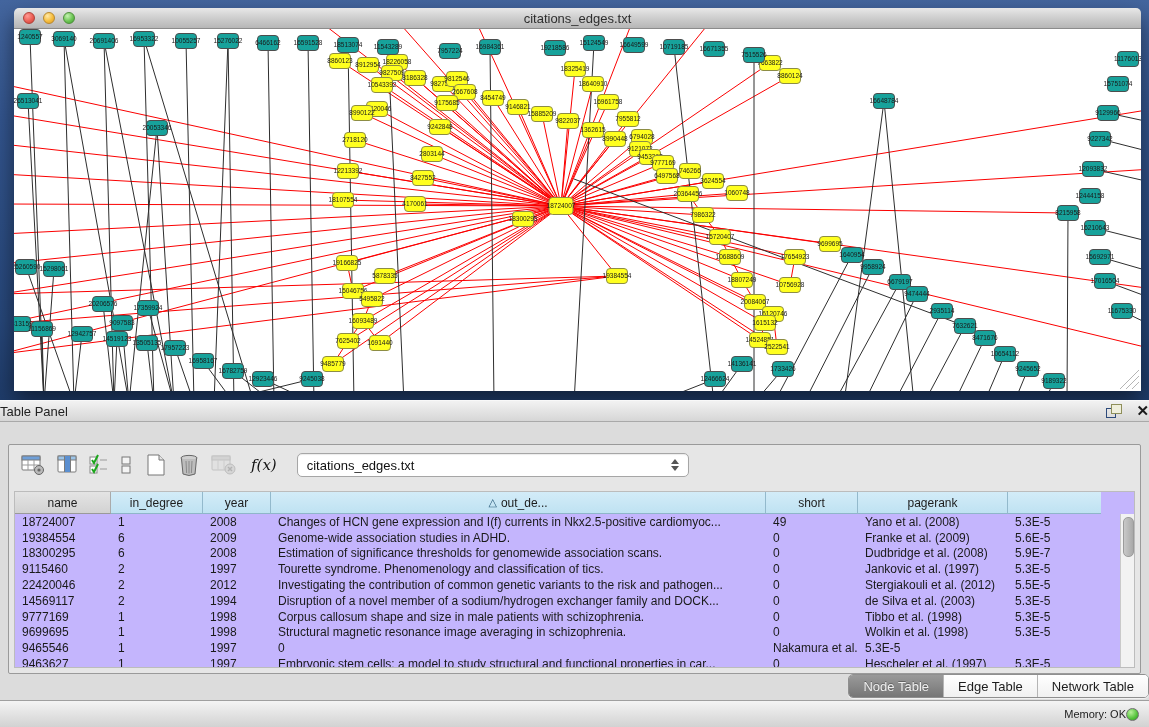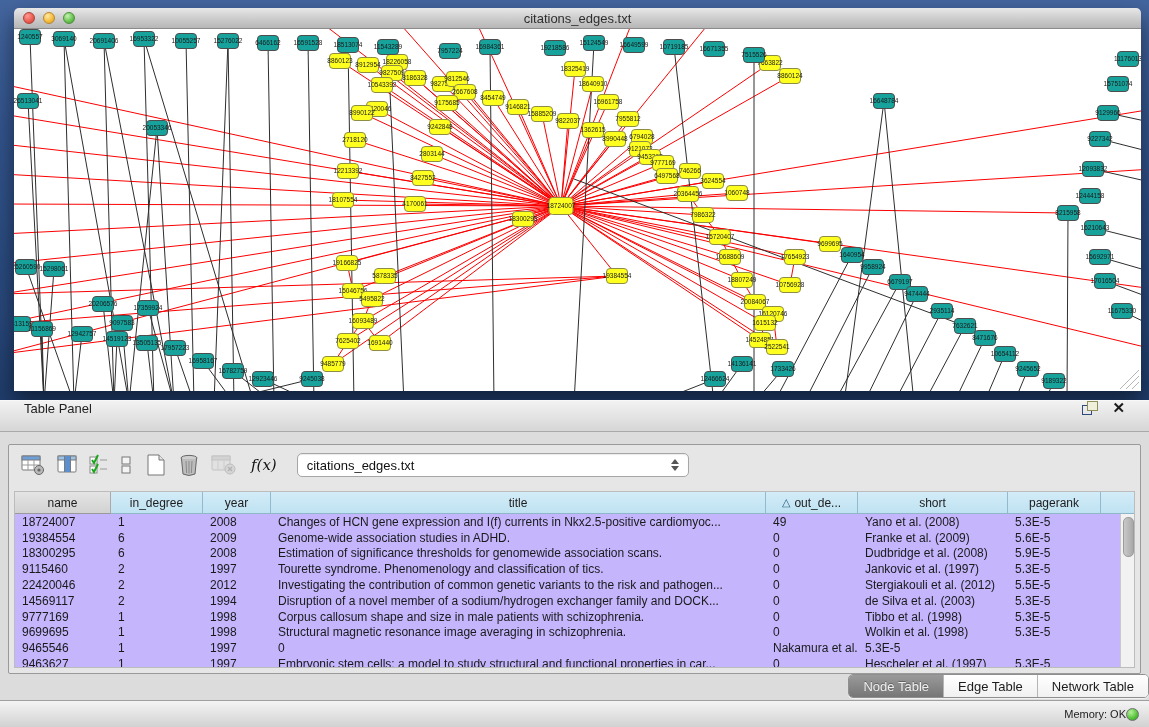--- a/index.html
+++ b/index.html
@@ -32,24 +32,24 @@
   .wtitle{width:100%;text-align:center;font-size:13px;color:#2e2e2e;}
   .canvas-wrap{height:362px;background:#ffffff;overflow:hidden;}
   svg.net{display:block;}
 
   
   .table-panel{
     position:absolute;left:0;top:400px;width:1149px;height:300px;
     background:#dcdcdc;
   }
   .panel-header{
-    height:32px;box-sizing:border-box;
+    height:22px;box-sizing:border-box;
     background:linear-gradient(180deg,#f2f2f2,#d6d6d6);
     border-top:1px solid #f8f8f8;border-bottom:1px solid #a9a9a9;
-    display:flex;padding:0 24px;
+    display:flex;align-items:center;padding:0 0;
   }
   .panel-title{font-size:13px;color:#222;}
   .panel-header .spacer{flex:1;}
   .float-icon{width:16px;height:14px;position:relative;margin-right:14px;cursor:pointer;}
   .float-icon .b1{position:absolute;left:0;bottom:0;width:8px;height:8px;border:1px solid #2d4a7a;background:transparent;}
   .float-icon .b2{position:absolute;right:0;top:0;width:9px;height:8px;border:1px solid #8f8f5a;background:#efefdc;}
   .close-x{font-size:15px;font-weight:bold;color:#1a1a1a;cursor:pointer;line-height:14px;}
 
   .panel-body{position:absolute;left:0;top:31px;width:1149px;height:241px;}
   .table-container{
@@ -902,23 +902,20 @@
             <div class="th gray">
               <span>name</span>
             </div>
             <div class="th">
               <span>in_degree</span>
             </div>
             <div class="th">
               <span>year</span>
             </div>
             <div class="th">
-              <span>title</span>
-            </div>
-            <div class="th">
               <span class="sort">△</span>
               <span>out_de...</span>
             </div>
             <div class="th">
               <span>short</span>
             </div>
             <div class="th">
               <span>pagerank</span>
             </div>
             <div class="th filler"></div>
@@ -942,21 +939,21 @@
               <div class="td">Franke et al. (2009)</div>
               <div class="td">5.6E-5</div>
             </div>
             <div class="trow" style="grid-template-columns: 96px 92px 68px 495px 92px 150px 93px 1fr;">
               <div class="td">18300295</div>
               <div class="td">6</div>
               <div class="td">2008</div>
               <div class="td">Estimation of significance thresholds for genomewide association scans.</div>
               <div class="td">0</div>
               <div class="td">Dudbridge et al. (2008)</div>
-              <div class="td">5.9E-5</div>
+              <div class="td">5.9E-7</div>
             </div>
             <div class="trow" style="grid-template-columns: 96px 92px 68px 495px 92px 150px 93px 1fr;">
               <div class="td">9115460</div>
               <div class="td">2</div>
               <div class="td">1997</div>
               <div class="td">Tourette syndrome. Phenomenology and classification of tics.</div>
               <div class="td">0</div>
               <div class="td">Jankovic et al. (1997)</div>
               <div class="td">5.3E-5</div>
             </div>

